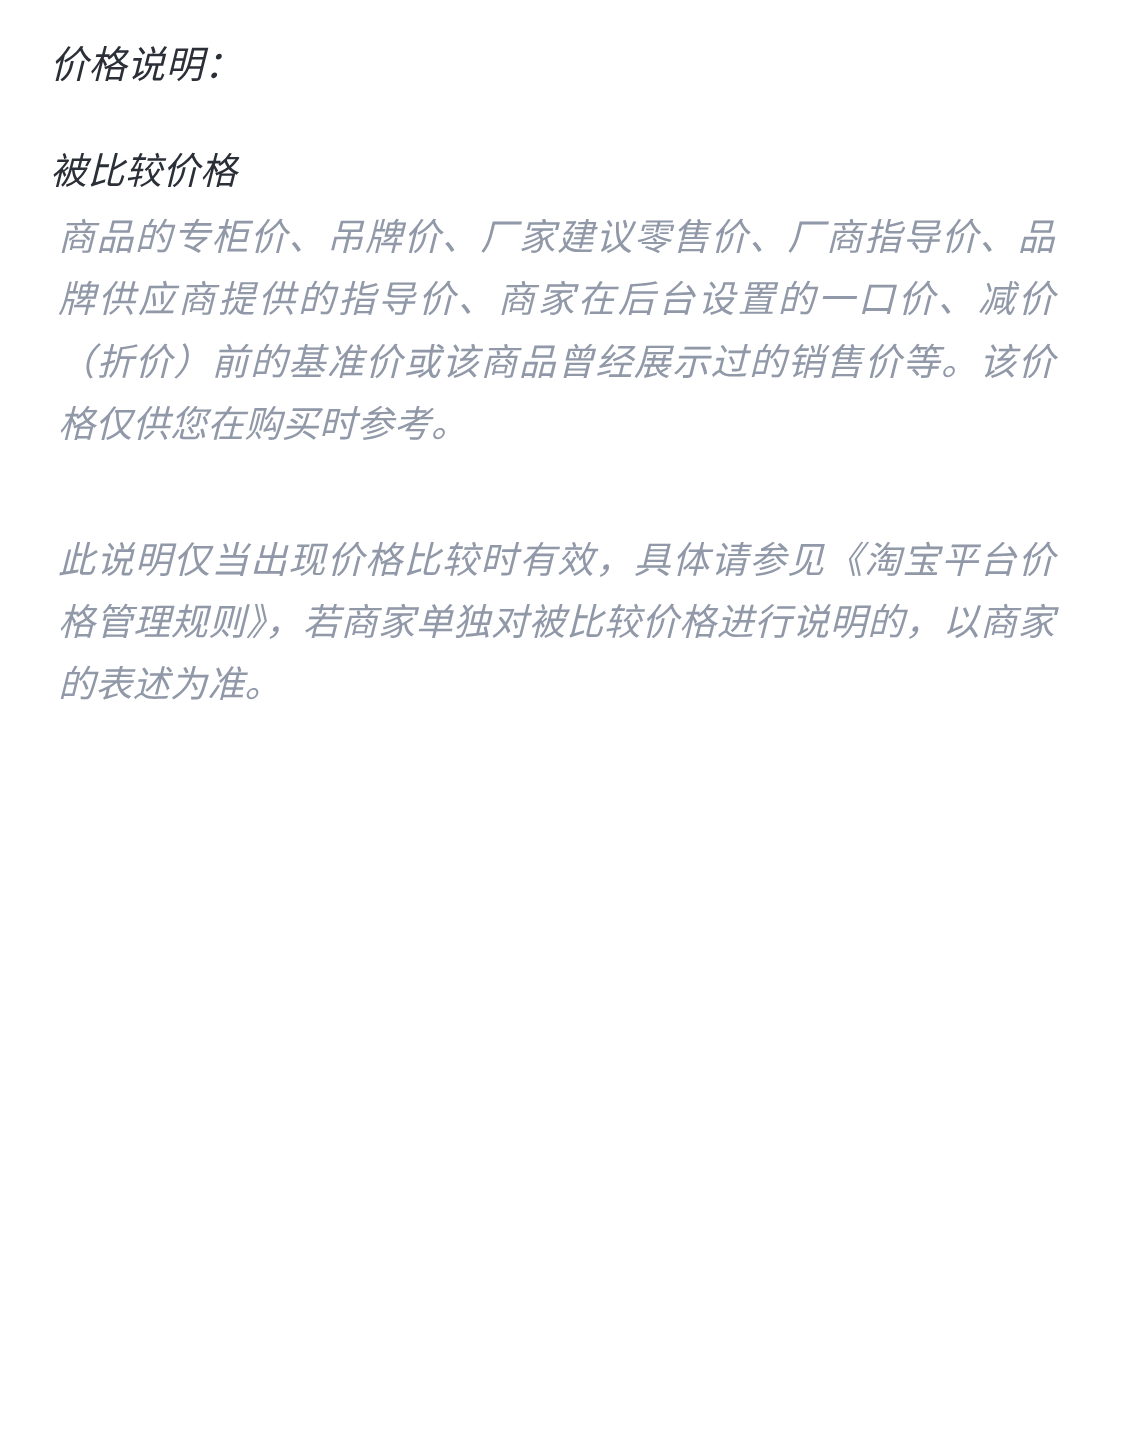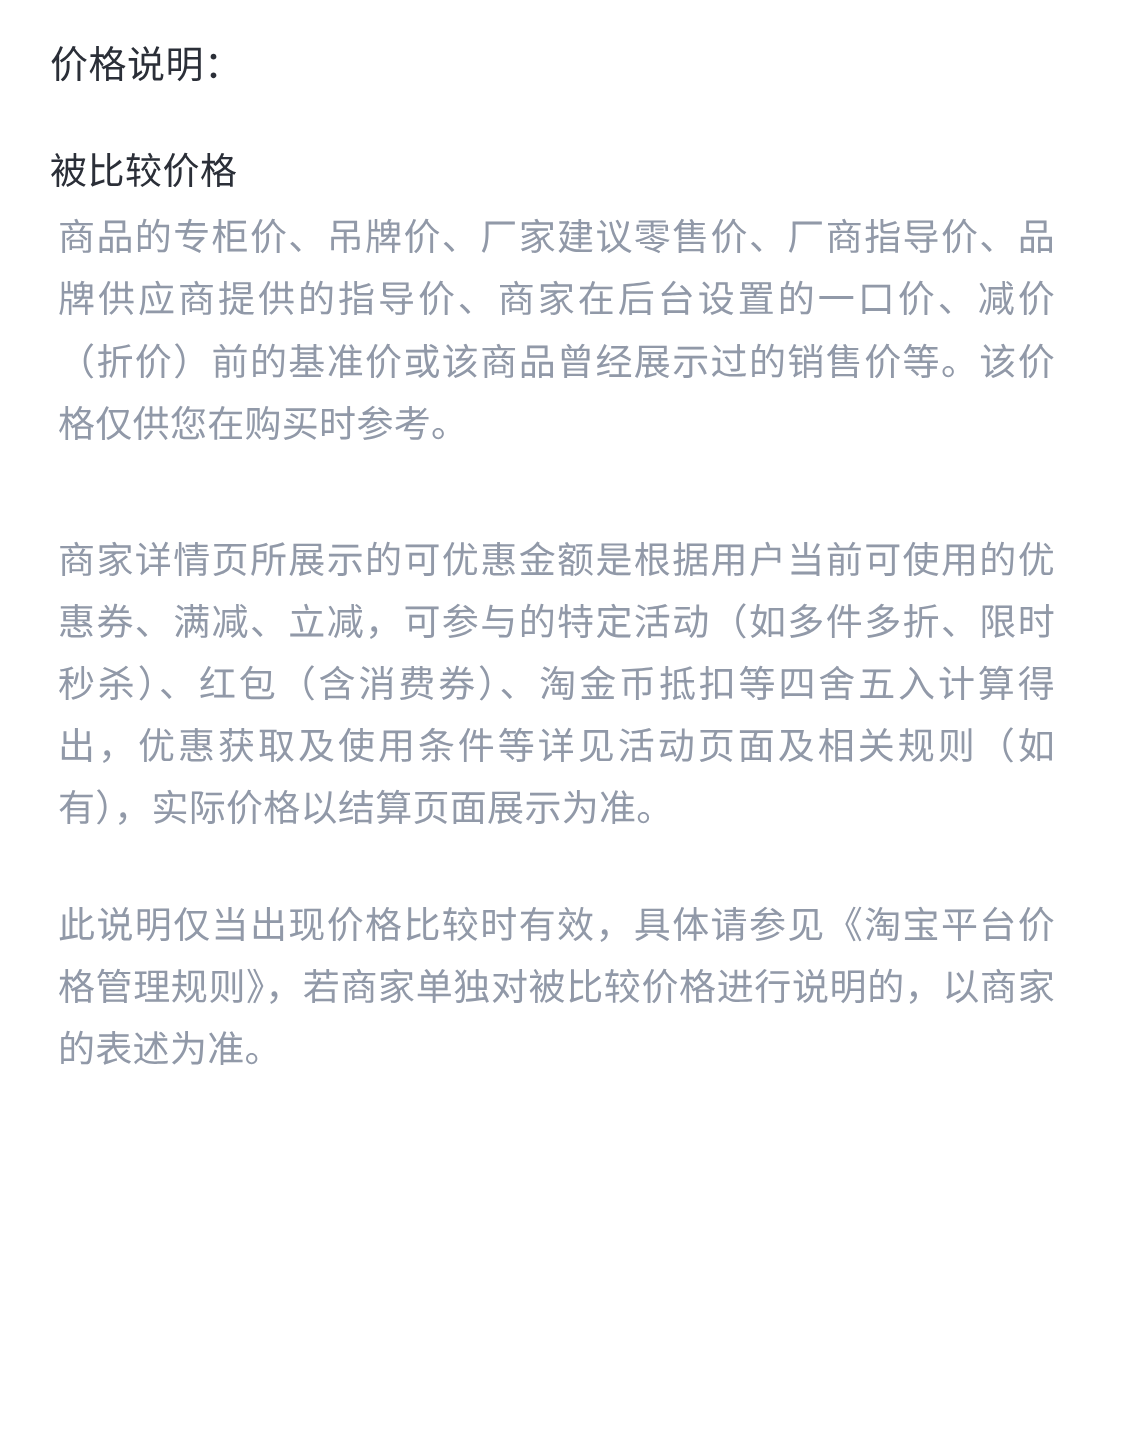--- a/index.html
+++ b/index.html
@@ -12,20 +12,21 @@
     min-height: 1446px;
     font-family: "Liberation Sans", "DejaVu Sans", sans-serif;
     -webkit-font-smoothing: antialiased;
   }
   .page {
     box-sizing: border-box;
     width: 1125px;
     min-height: 1446px;
     padding: 28px 62px 40px 50px;
     background: #ffffff;
+    font-style: italic;
   }
   .doc-title {
     font-size: 38px;
     line-height: 1.35;
     color: #2b2f38;
     font-weight: 400;
     margin: 12px 0 0 0;
     letter-spacing: 0.5px;
   }
   .section {
@@ -62,17 +63,16 @@
 <div class="page">
 
   <h1 class="doc-title">价格说明：</h1>
 
   <section class="section">
     <h2 class="section-heading">被比较价格</h2>
     <p class="body-text">商品的专柜价、吊牌价、厂家建议零售价、厂商指导价、品牌供应商提供的指导价、商家在后台设置的一口价、减价（折价）前的基准价或该商品曾经展示过的销售价等。该价格仅供您在购买时参考。</p>
   </section>
 
   <section class="section gap-large">
-    <p class="body-text">商家详情页所展示的可优惠金额是根据用户当前可使用的优惠券、满减、立减，可参与的特定活动（如多件多折、限时秒杀）、红包（含消费券）、淘金币抵扣等四舍五入计算得出，优惠获取及使用条件等详见活动页面及相关规则（如有），实际价格以结算页面展示为准。</p>
     <p class="body-text">此说明仅当出现价格比较时有效，具体请参见《淘宝平台价格管理规则》，若商家单独对被比较价格进行说明的，以商家的表述为准。</p>
   </section>
 
 </div>
 
 </body></html>

